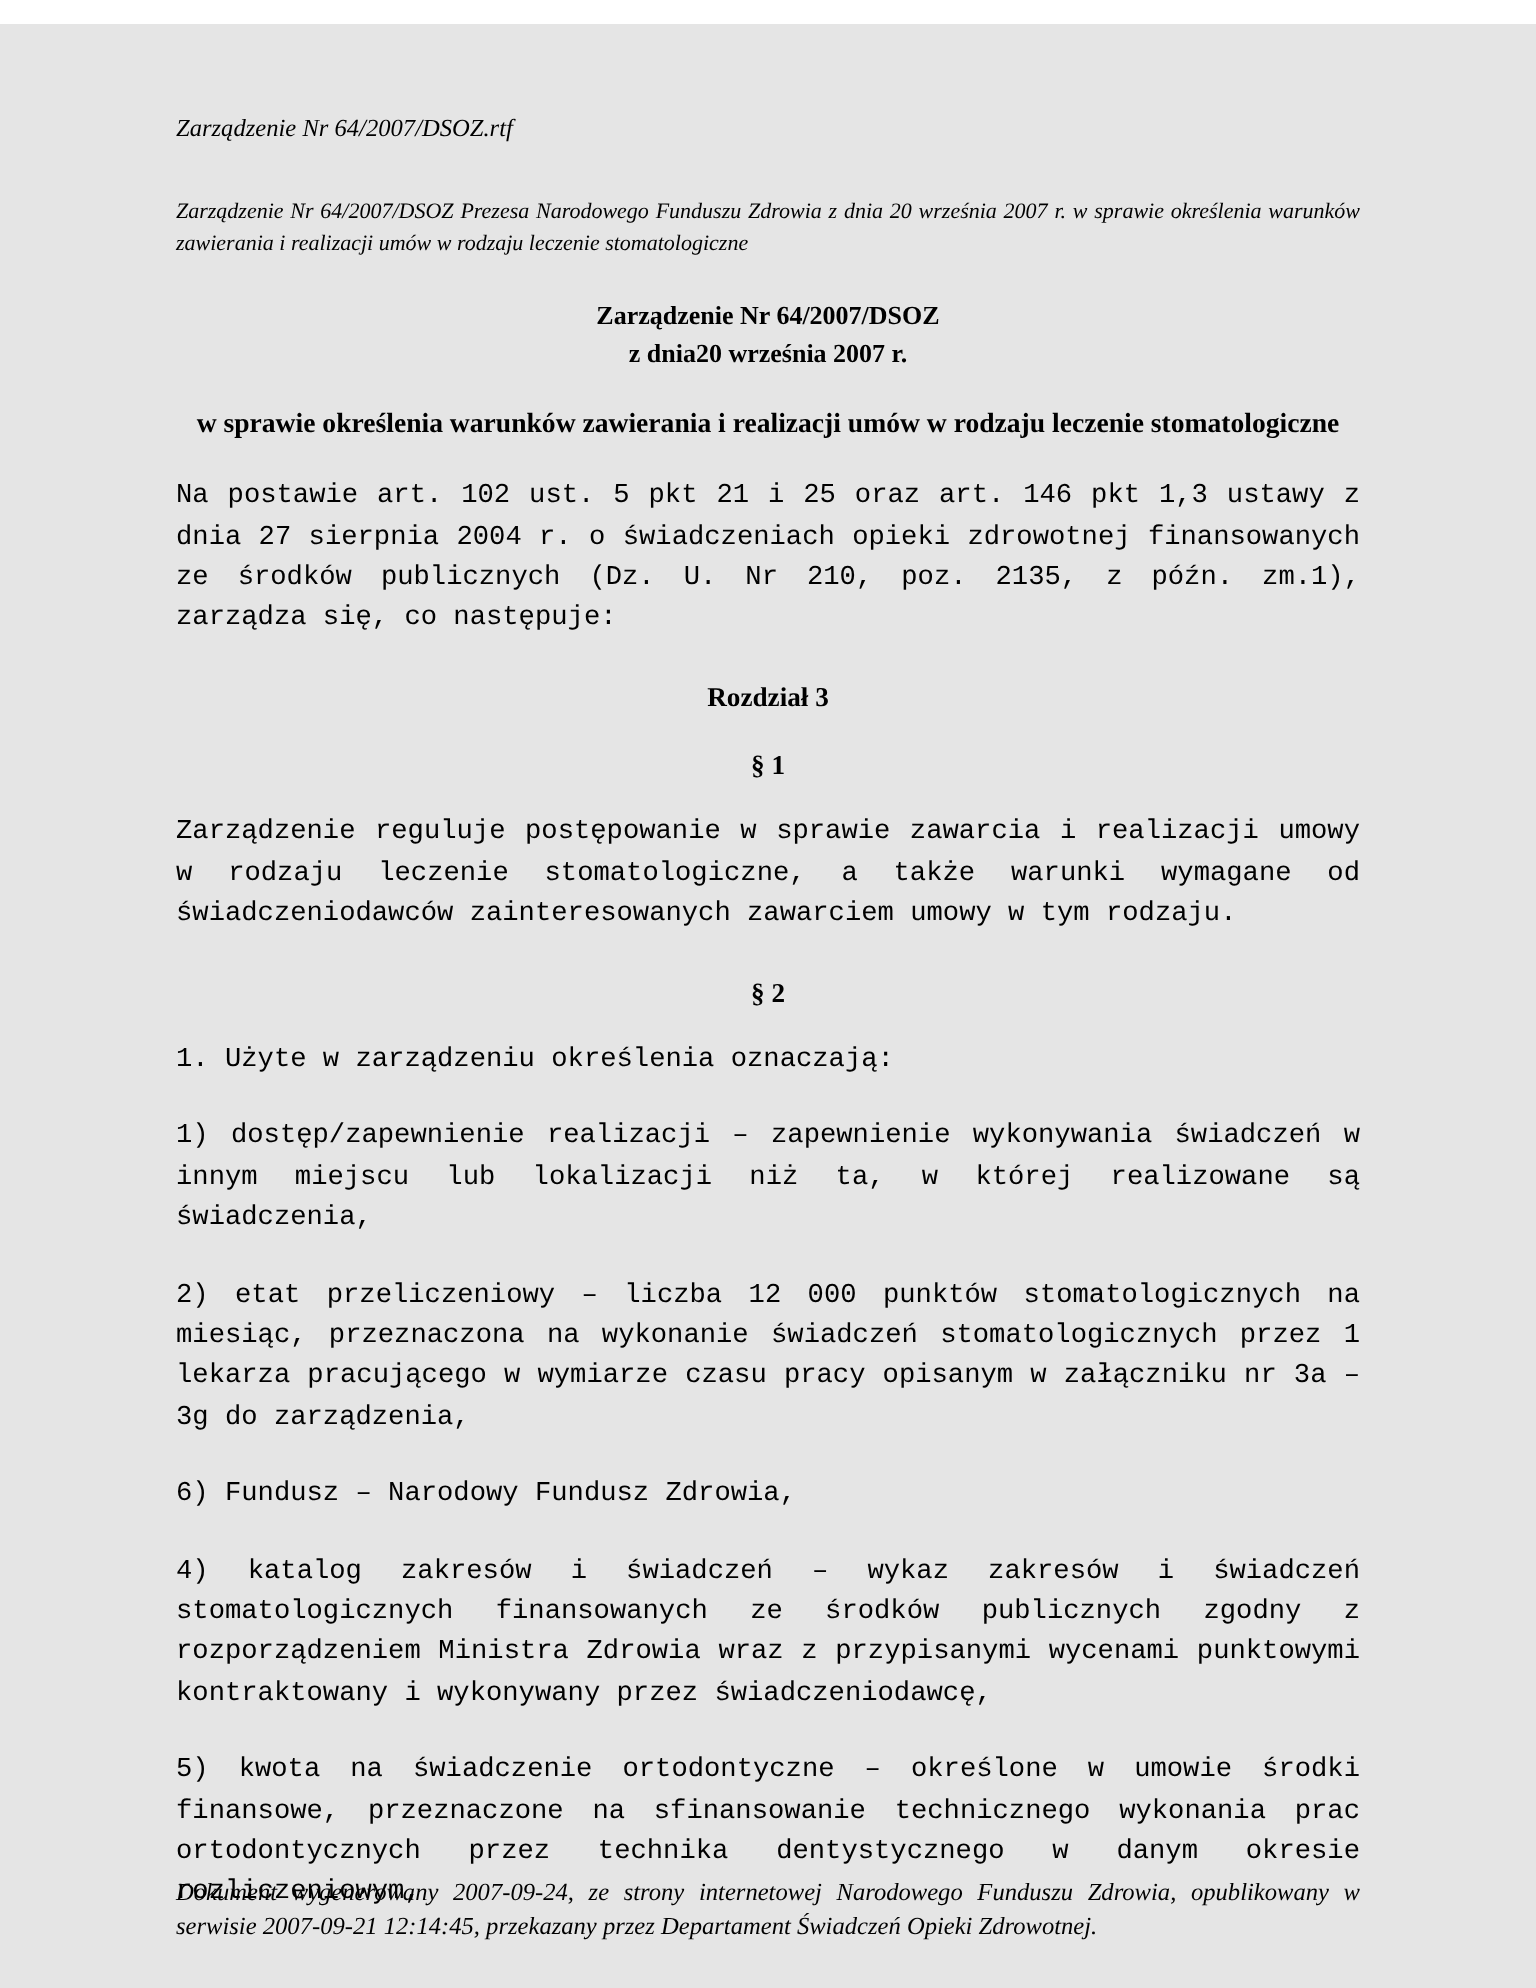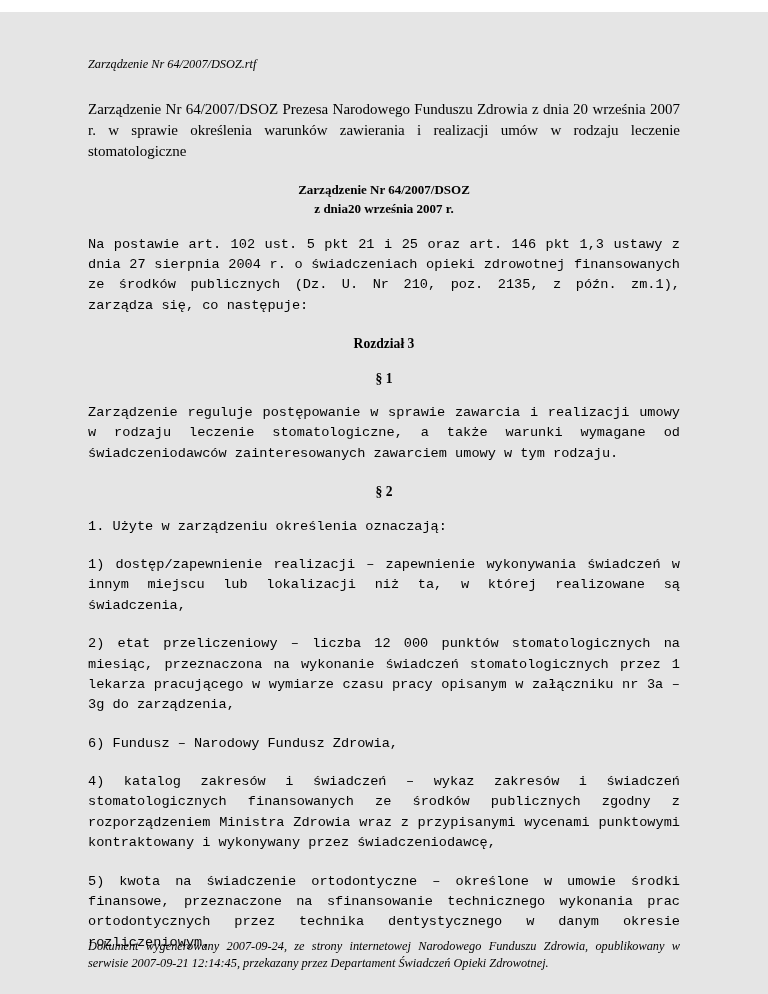--- a/index.html
+++ b/index.html
@@ -18,21 +18,22 @@
     overflow: hidden;
   }
   p { margin: 0 0 18px 0; }
   .filename {
     font-style: italic;
     font-size: 12.3px;
     line-height: 1.4;
     margin-bottom: 26px;
   }
   .intro {
-    font-size: 15px;
+    font-style: italic;
+    font-size: 11px;
     line-height: 1.4;
     text-align: justify;
     margin-bottom: 18px;
   }
   .title-block {
     text-align: center;
     font-weight: bold;
     font-size: 13px;
     line-height: 1.48;
     margin-bottom: 16px;
@@ -74,20 +75,21 @@
 
   <p class="filename">Zarządzenie Nr 64/2007/DSOZ.rtf</p>
 
   <p class="intro">Zarządzenie Nr 64/2007/DSOZ Prezesa Narodowego Funduszu Zdrowia z dnia 20 września 2007 r. w sprawie określenia warunków zawierania i realizacji umów w rodzaju leczenie stomatologiczne</p>
 
   <div class="title-block">
     <div>Zarządzenie Nr 64/2007/DSOZ</div>
     <div>z dnia20 września 2007 r.</div>
   </div>
 
+  <p class="subtitle">w sprawie określenia warunków zawierania i realizacji umów w rodzaju leczenie stomatologiczne</p>
 
   <p class="para">Na postawie art. 102 ust. 5 pkt 21 i 25 oraz art. 146 pkt 1,3 ustawy z dnia 27 sierpnia 2004 r. o świadczeniach opieki zdrowotnej finansowanych ze środków publicznych (Dz. U. Nr 210, poz. 2135, z późn. zm.1), zarządza się, co następuje:</p>
 
   <p class="heading">Rozdział 3</p>
 
 
   <p class="heading">§ 1</p>
 
   <p class="para">Zarządzenie reguluje postępowanie w sprawie zawarcia i realizacji umowy w rodzaju leczenie stomatologiczne, a także warunki wymagane od świadczeniodawców zainteresowanych zawarciem umowy w tym rodzaju.</p>
 

